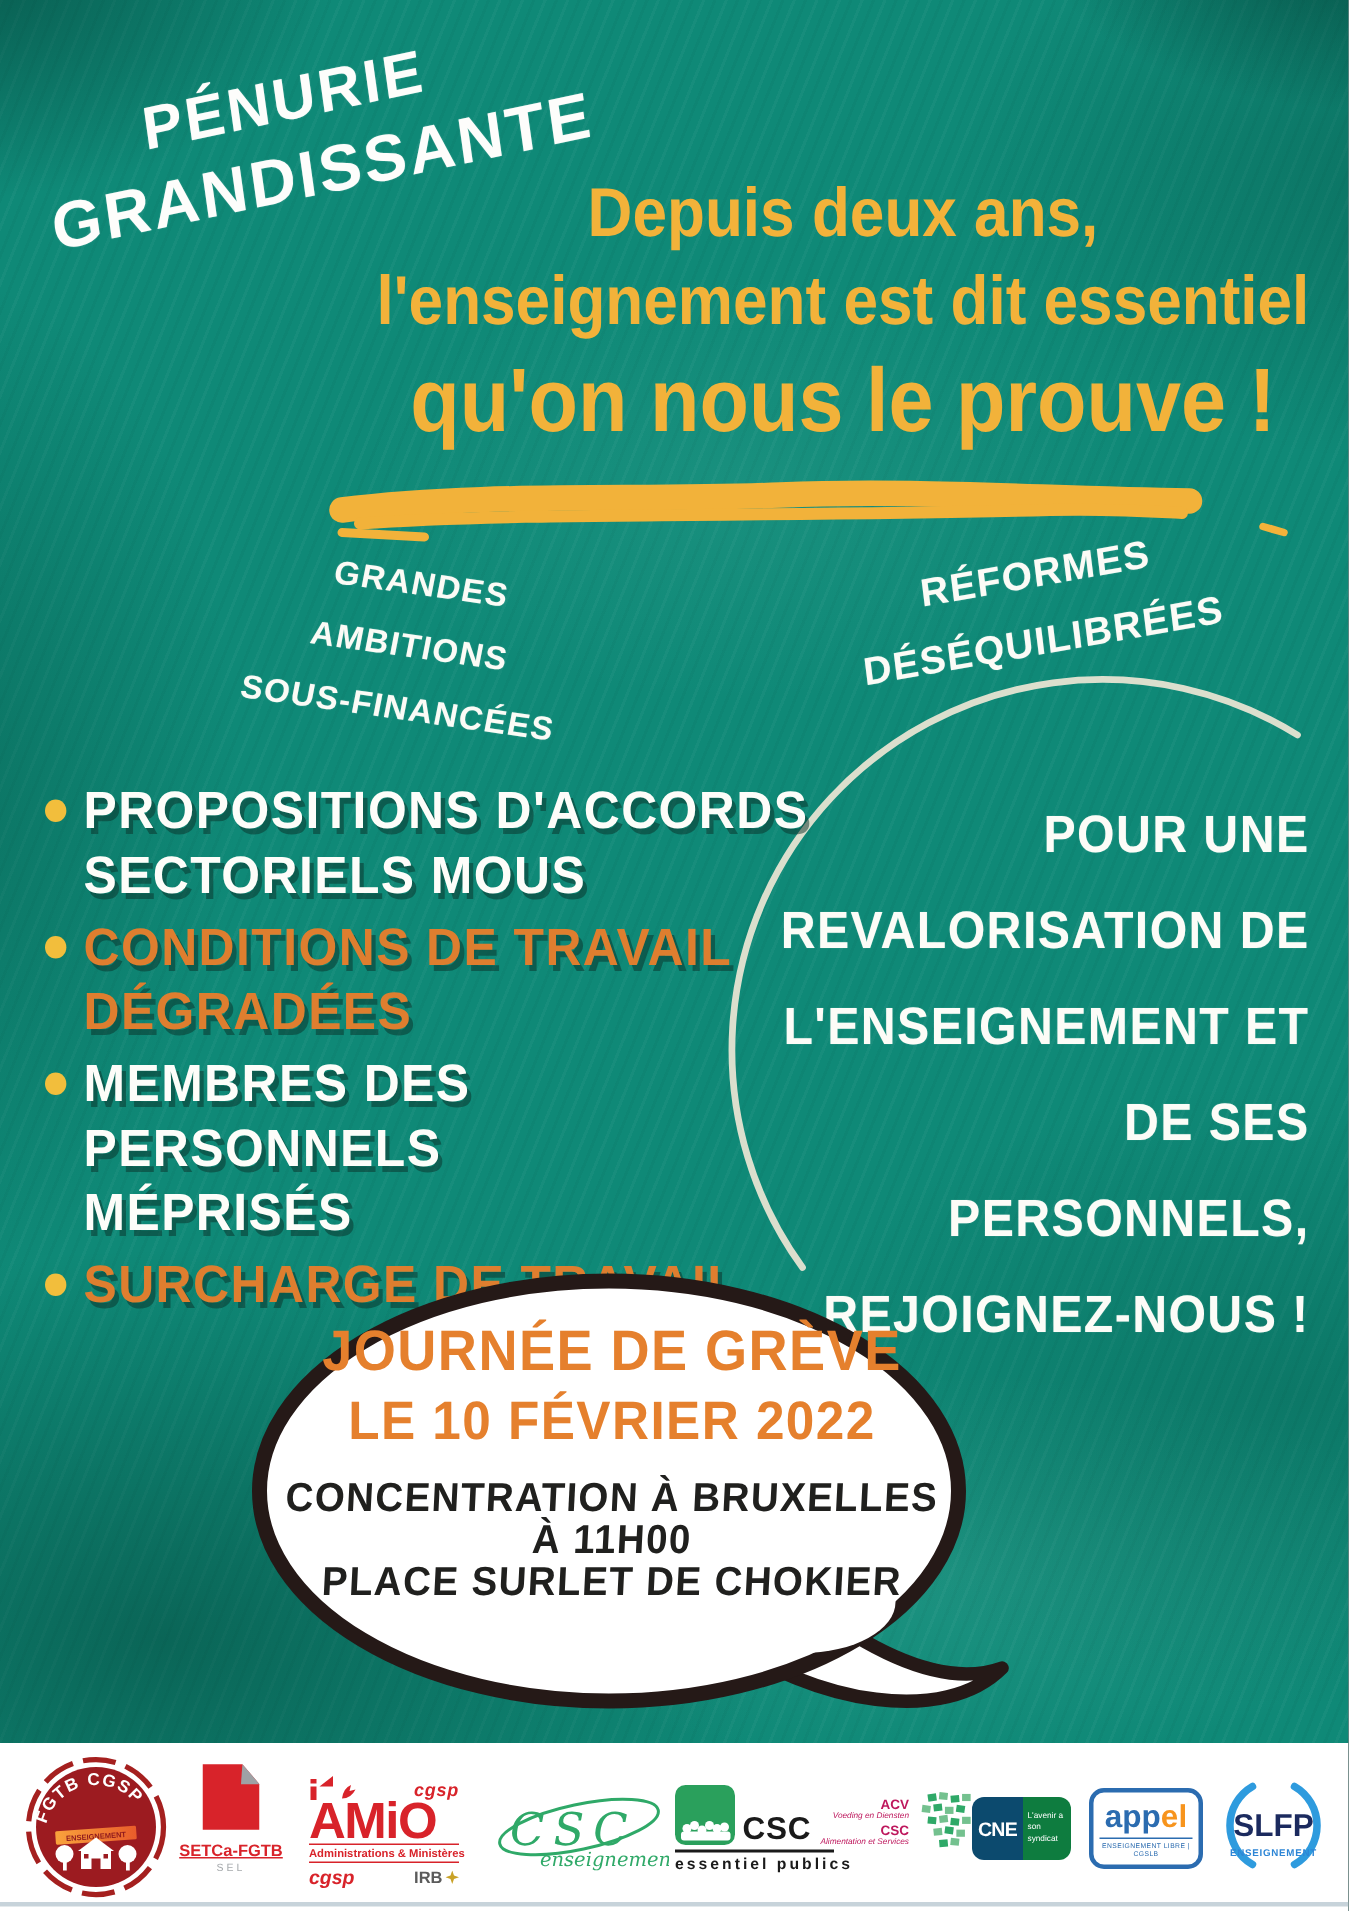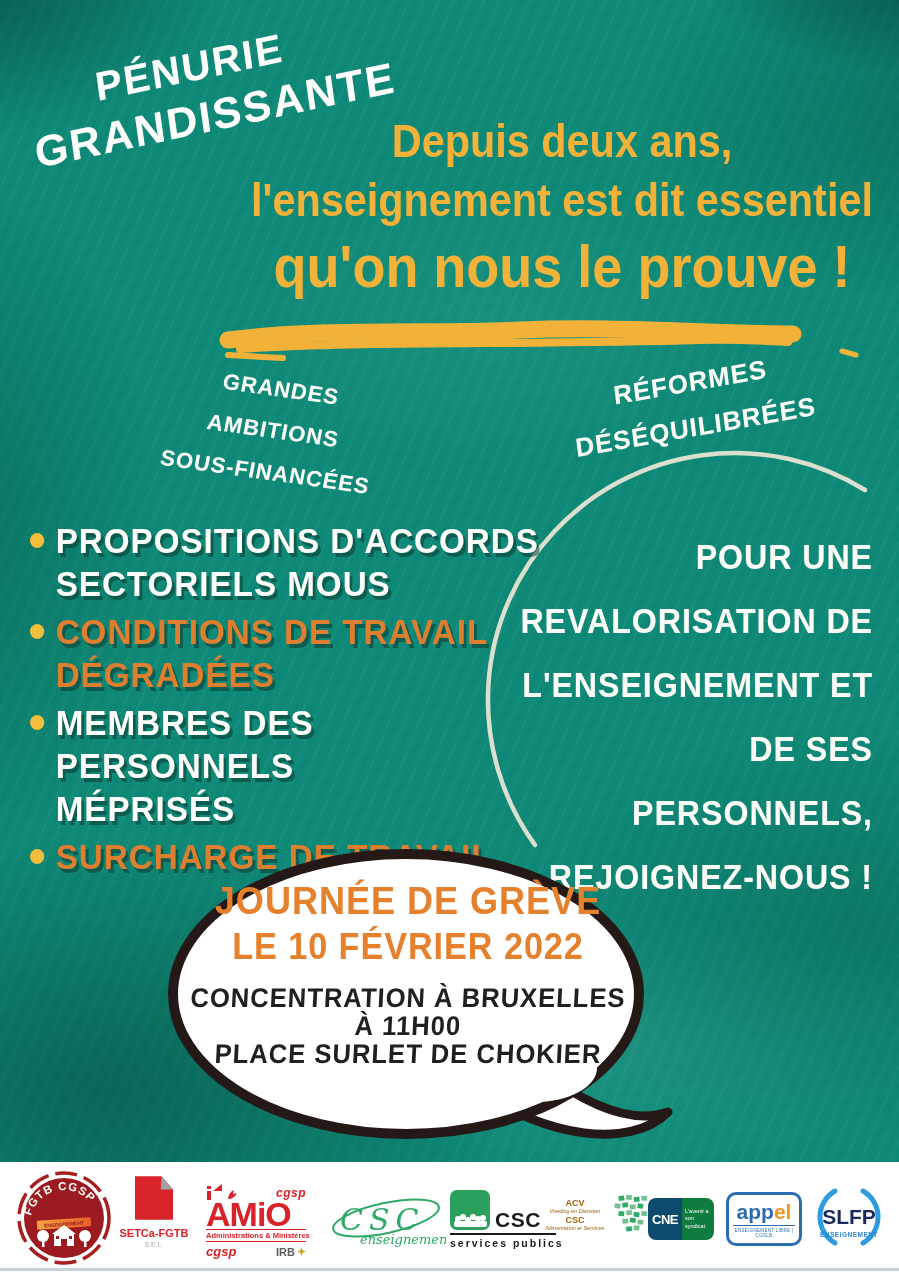--- a/index.html
+++ b/index.html
@@ -78,39 +78,39 @@
   .bt2{font-size:36px;color:#E5802D;font-weight:800;line-height:46px;letter-spacing:1px;}
   .bd{font-size:27px;color:#20201E;font-weight:700;line-height:28px;letter-spacing:1px;
       transform:skewX(-3deg);}
   .bd-first{margin-top:14px;}
 
   
   .band{position:absolute;left:0;top:1162px;width:899px;height:112px;background:#fff;z-index:5;}
   .band-rule{position:absolute;left:0;top:106px;width:899px;height:3px;background:#C7D3DA;}
   .logo{position:absolute;}
   .setca{left:118px;top:14px;width:72px;text-align:center;}
-  .setca-name{font-size:11px;font-weight:700;color:#D8232A;margin-top:3px;}
+  .setca-name{font-size:11px;font-weight:700;color:#D8232A;margin-top:3px;text-decoration:underline;}
   .setca-sub{font-size:7px;color:#A6AAAD;letter-spacing:2px;margin-top:2px;}
   .amio{left:206px;top:22px;width:100px;color:#D8232A;}
   .amio-row1{display:flex;align-items:flex-end;justify-content:space-between;height:16px;}
   .amio-cgsp-top{font-size:12px;font-weight:800;font-style:italic;letter-spacing:.5px;}
   .amio-name{font-size:34px;font-weight:800;line-height:28px;letter-spacing:-1px;}
   .amio-sub{font-size:7.5px;font-weight:700;border-top:1px solid #D8232A;border-bottom:1px solid #D8232A;
             padding:1px 0;margin-top:1px;white-space:nowrap;}
   .amio-row2{display:flex;justify-content:space-between;align-items:center;margin-top:2px;}
   .amio-cgsp-b{font-size:13px;font-weight:800;font-style:italic;}
   .amio-irb{font-size:11px;font-weight:800;color:#5B5B5B;display:flex;align-items:center;gap:2px;}
   .cscens{left:326px;top:30px;}
   .cscsp{left:450px;top:28px;width:106px;}
   .cscsp-top{display:flex;align-items:flex-end;gap:5px;}
   .cscsp-name{font-size:21px;font-weight:800;color:#1A1A1A;letter-spacing:.5px;line-height:20px;}
   .cscsp-sub{border-top:2px solid #1A1A1A;margin-top:3px;padding-top:2px;
              font-size:10.5px;font-weight:600;color:#1A1A1A;letter-spacing:2px;white-space:nowrap;}
   .acv{left:544px;top:32px;display:flex;align-items:center;gap:3px;}
-  .acv-text{width:62px;text-align:center;color:#a16207;}
+  .acv-text{width:62px;text-align:right;color:#be185d;}
   .acv-b{font-size:9px;font-weight:800;line-height:10px;}
   .acv-i{font-size:5.5px;font-style:italic;line-height:7px;white-space:nowrap;}
   .cne{left:648px;top:36px;width:66px;height:42px;display:flex;border-radius:8px;overflow:hidden;}
   .cne-left{background:#0c4a6e;flex:0 0 34px;display:grid;place-items:center;
             color:#fff;font-size:13px;font-weight:800;letter-spacing:-.5px;}
   .cne-right{background:#0E7C3F;flex:1;display:grid;place-items:center;padding:3px;
              color:#fff;font-size:5.5px;line-height:1.35;text-align:left;}
   .appel{left:726px;top:30px;width:76px;height:54px;background:#fff;border:3px solid #2B6CB0;
          border-radius:10px;box-sizing:border-box;display:flex;flex-direction:column;
          align-items:center;justify-content:center;}
@@ -288,21 +288,21 @@
               <circle cx="13" cy="27" r="3"></circle>
               <circle cx="18" cy="30" r="3"></circle>
             <circle cx="23" cy="27" r="3"></circle>
               <circle cx="28" cy="29" r="3"></circle>
               <circle cx="33" cy="28" r="3"></circle>
             <rect x="4" y="31" width="33" height="6" rx="2"></rect>
           </g>
         </svg>
         <span class="cscsp-name">CSC</span>
       </div>
-      <div class="cscsp-sub">services publics</div>
+      <div class="cscsp-sub">essentiel publics</div>
     </div>
 
     <div class="logo acv">
       <div class="acv-text">
         <div class="acv-b">ACV</div>
         <div class="acv-i">Voeding en Diensten</div>
         <div class="acv-b">CSC</div>
         <div class="acv-i">Alimentation et Services</div>
       </div>
       <svg width="40" height="42" viewBox="0 0 42 42">

